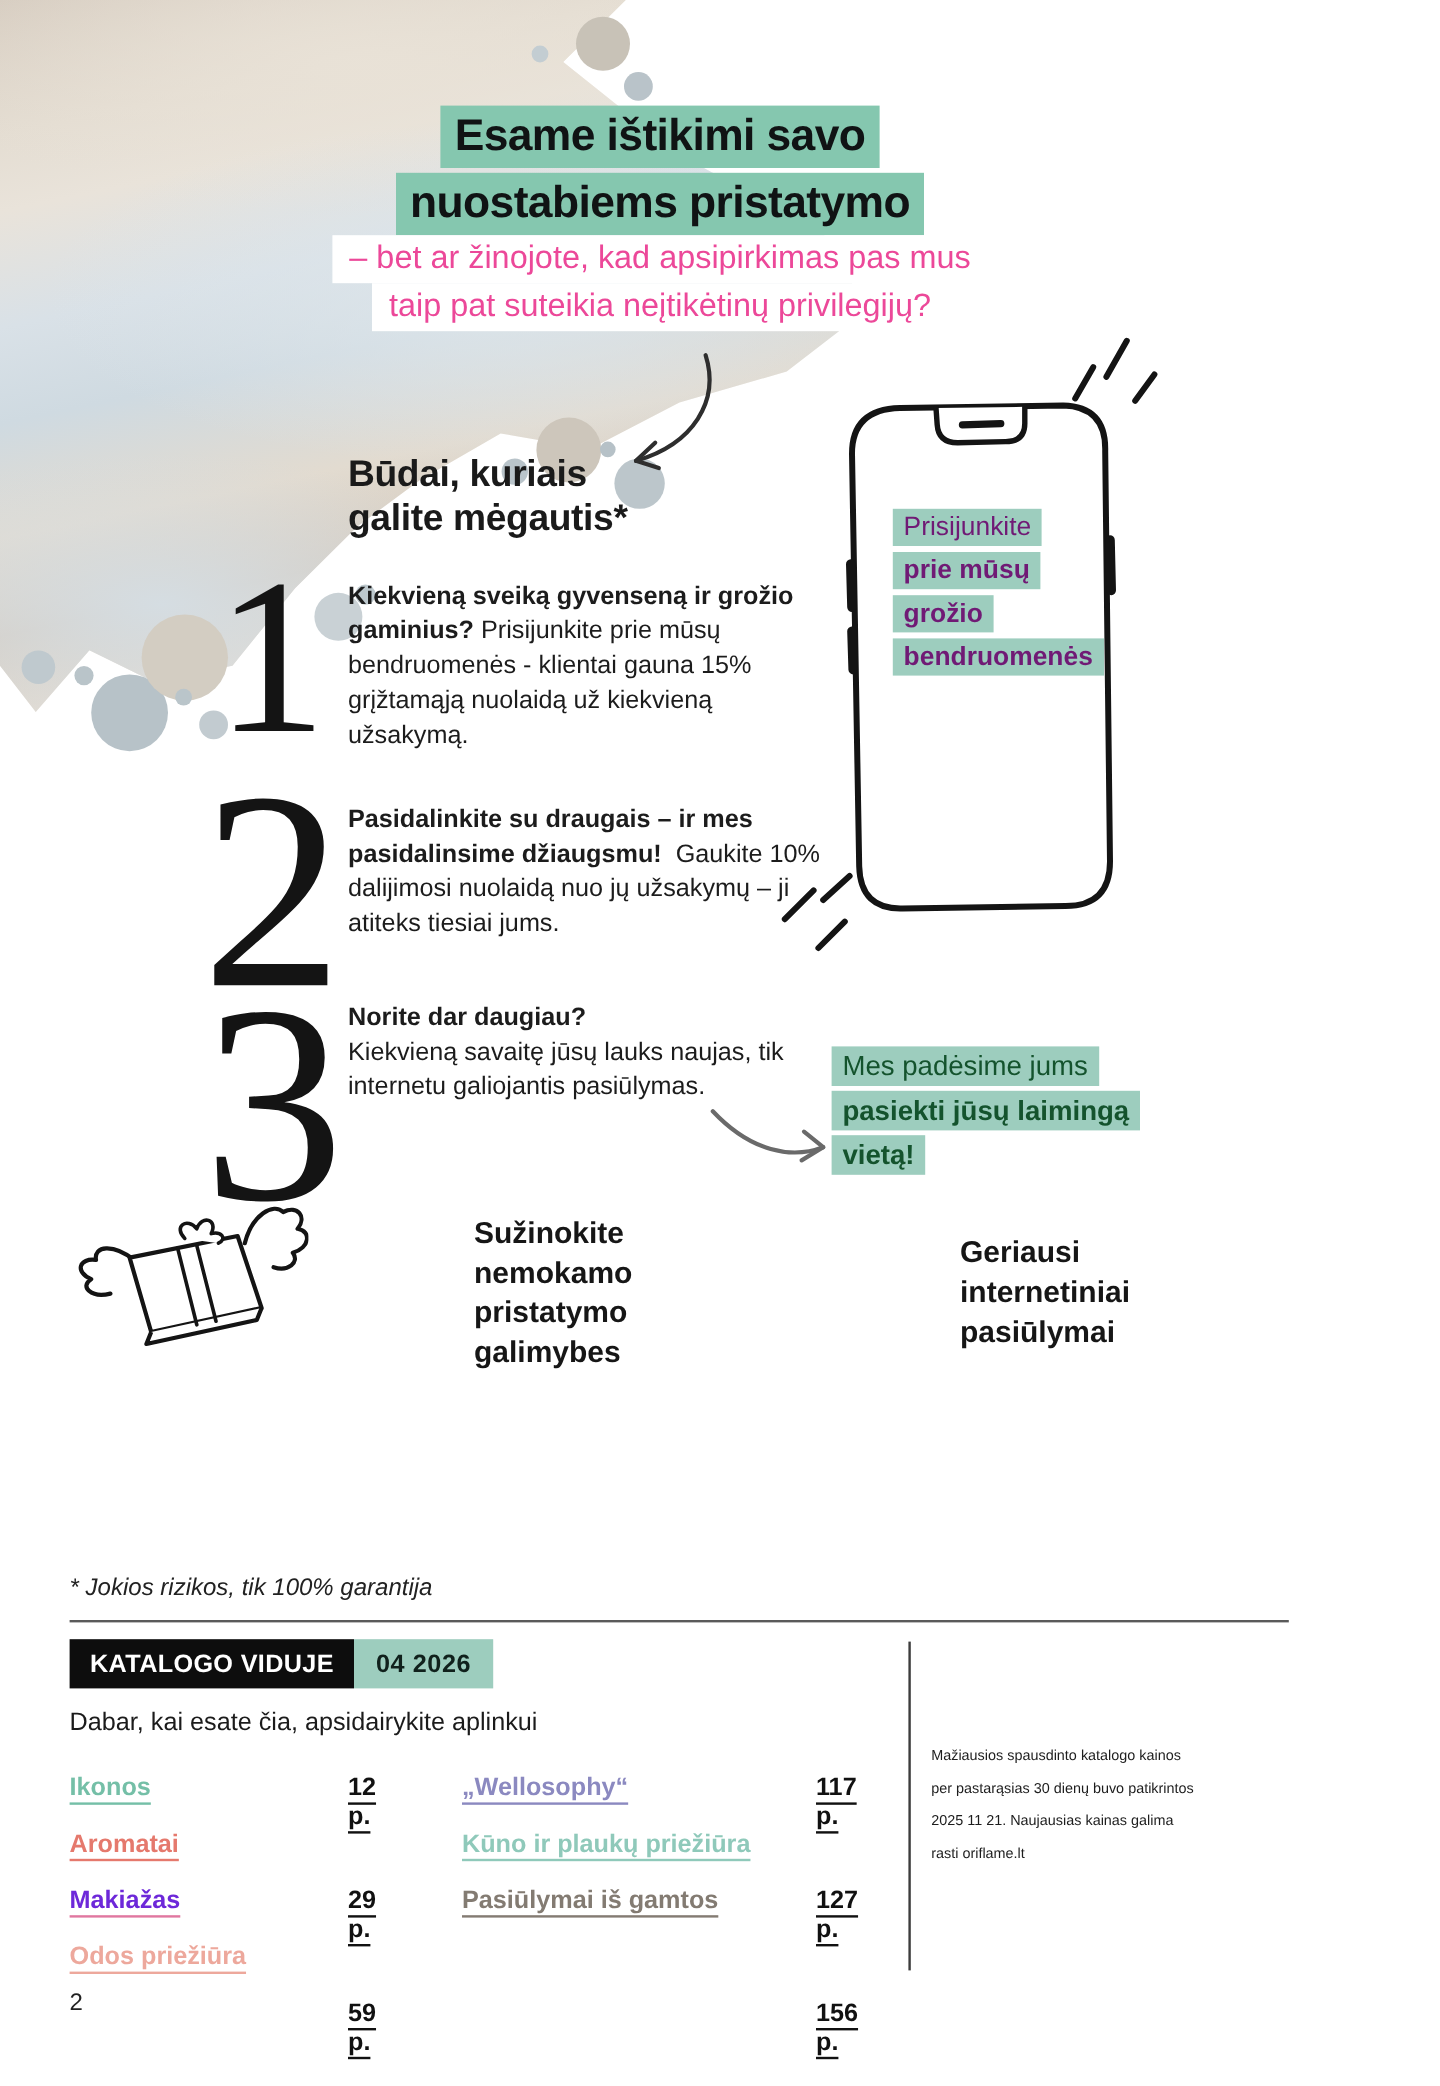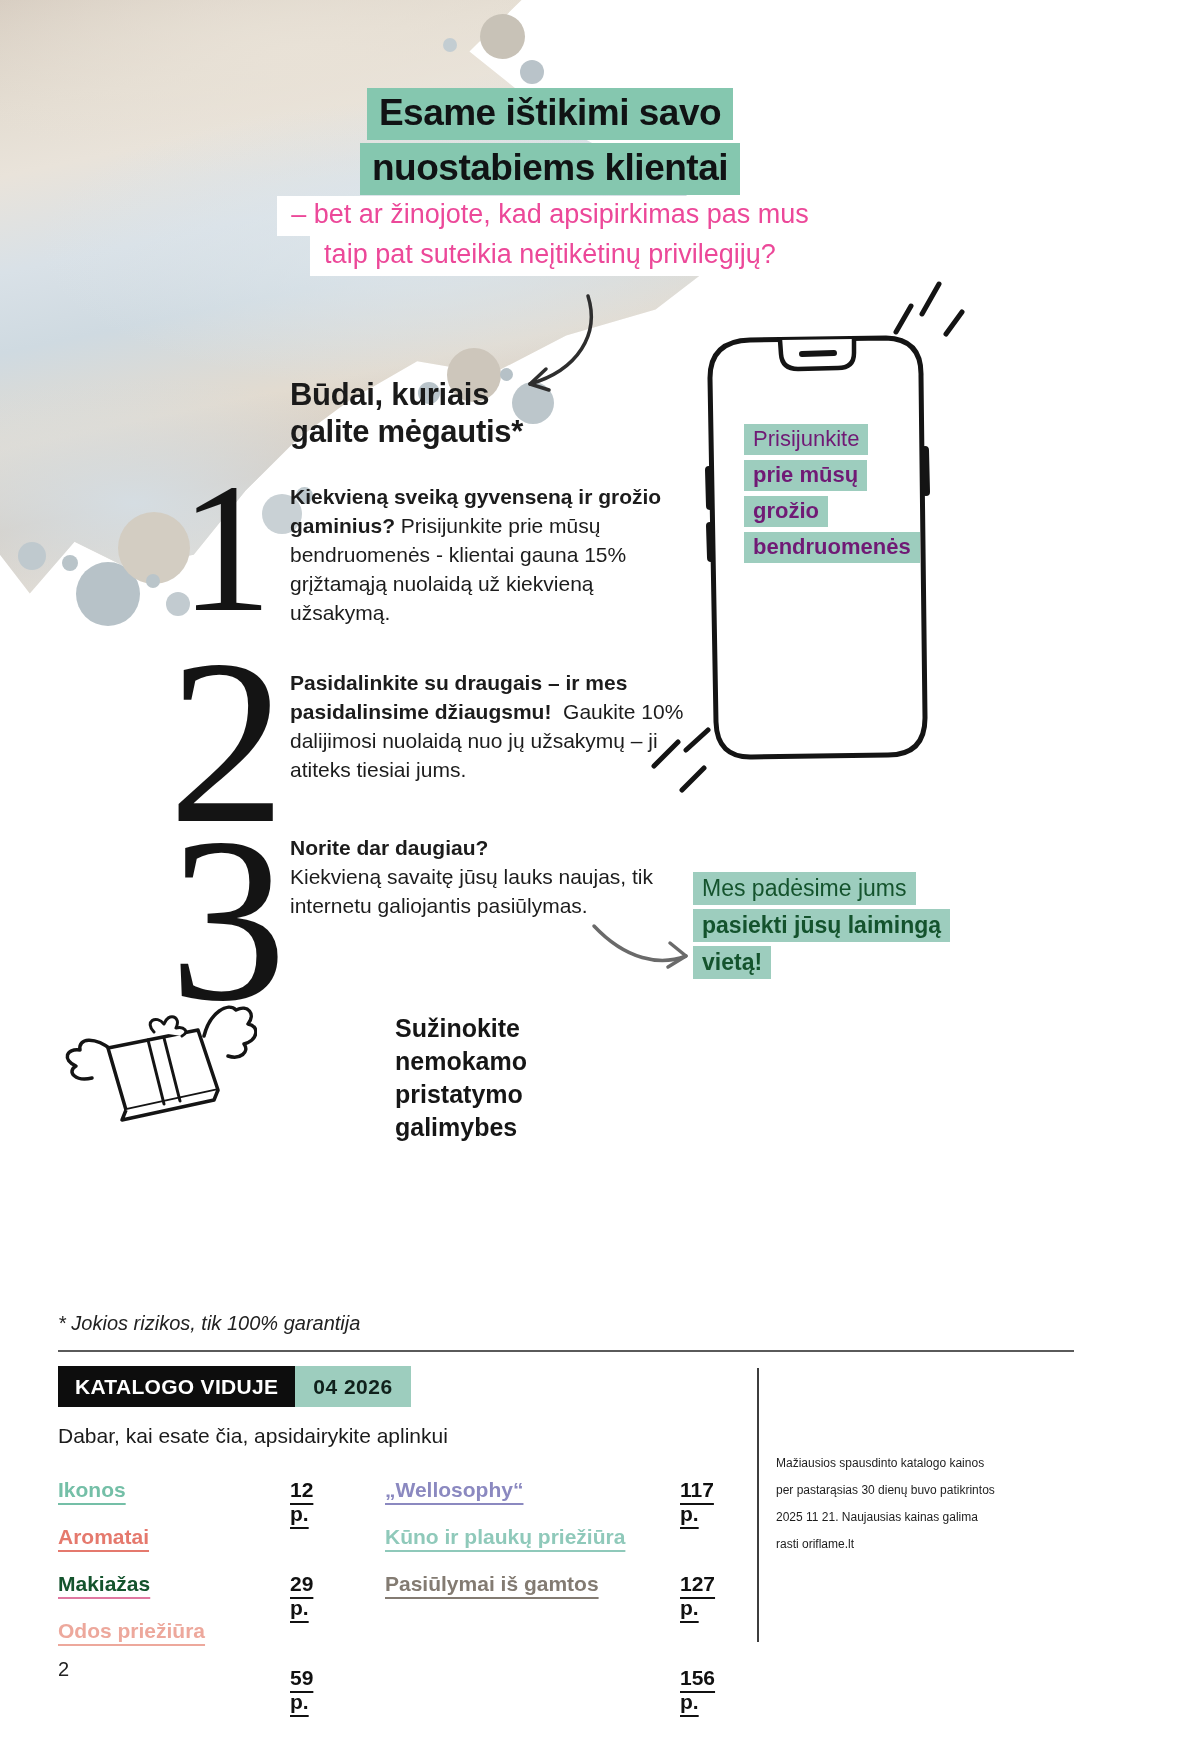--- a/index.html
+++ b/index.html
@@ -94,21 +94,21 @@
   <div class="bubble" style="left:296px;top:487px;width:17px;height:17px;background:#bdc8cd;"></div>
   <div class="bubble" style="left:76px;top:562px;width:64px;height:64px;background:#b7c2c8;"></div>
   <div class="bubble" style="left:118px;top:512px;width:72px;height:72px;background:#d3cdc2;"></div>
   <div class="bubble" style="left:146px;top:574px;width:14px;height:14px;background:#bac5ca;"></div>
   <div class="bubble" style="left:166px;top:592px;width:24px;height:24px;background:#c2cbd0;"></div>
   <div class="bubble" style="left:18px;top:542px;width:28px;height:28px;background:#bfc9ce;"></div>
   <div class="bubble" style="left:62px;top:555px;width:16px;height:16px;background:#b9c4c9;"></div>
 
   <div class="headline">
     <span class="hl">Esame ištikimi savo</span><br>
-    <span class="hl">nuostabiems klientai</span>
+    <span class="hl">nuostabiems pristatymo</span>
   </div>
   <div class="subhead">
     <span class="chip">– bet ar žinojote, kad apsipirkimas pas mus</span><br>
     <span class="chip">taip pat suteikia neįtikėtinų privilegijų?</span>
   </div>
 
   <svg class="sparkle" style="left:502px;top:292px;" width="100" height="110" viewBox="0 0 100 110">
     <path d="M86,4 C98,42 76,78 28,92" fill="none" stroke="#2e2e2e" stroke-width="3.5" stroke-linecap="round"></path>
     <path d="M28,92 L44,77 M28,92 L47,98" fill="none" stroke="#2e2e2e" stroke-width="3.5" stroke-linecap="round"></path>
   </svg>
@@ -169,41 +169,46 @@
     <path d="M96,42 L112,106 M112,40 L128,103" fill="none" stroke="#141414" stroke-width="3" stroke-linecap="round"></path>
     <path d="M102,34 C92,24 104,16 112,26 C116,14 130,18 124,30 C132,28 138,34 130,38" fill="#fff" stroke="#141414" stroke-width="3" stroke-linecap="round" stroke-linejoin="round"></path>
   </svg>
 
   <div class="promo promo-delivery">
     <span>Sužinokite</span><br>
     <span>nemokamo</span><br>
     <span>pristatymo</span><br>
     <span>galimybes</span>
   </div>
+  <div class="promo promo-online">
+    <span>Geriausi</span><br>
+    <span>internetiniai</span><br>
+    <span>pasiūlymai</span>
+  </div>
 
   <div class="footnote">* Jokios rizikos, tik 100% garantija</div>
   <div class="rule"></div>
 
   <div class="badge-row">
     <div class="badge-black">KATALOGO VIDUJE</div>
     <div class="badge-teal">04 2026</div>
   </div>
   <div class="toc-intro">Dabar, kai esate čia, apsidairykite aplinkui</div>
 
   <div class="toc-col col1">
     <div class="toc-row" style="top:0;">
       <span class="toc-label" style="color: rgb(116, 191, 167); text-decoration-color: rgb(116, 191, 167);">Ikonos</span>
       <span class="toc-page" style="top:0;">12 p.</span>
     </div>
     <div class="toc-row" style="top:47px;">
       <span class="toc-label" style="color: rgb(229, 121, 109); text-decoration-color: rgb(229, 121, 109);">Aromatai</span>
       <span class="toc-page" style="top:47px;">29 p.</span>
     </div>
     <div class="toc-row" style="top:94px;">
-      <span class="toc-label" style="color: #14532d; text-decoration-color: rgb(224, 119, 160); margin-top: 24px;">Makiažas</span>
+      <span class="toc-label" style="color: #6d28d9; text-decoration-color: rgb(224, 119, 160); margin-top: 24px;">Makiažas</span>
       <span class="toc-page" style="top:94px;">59 p.</span>
     </div>
     <div class="toc-row" style="top:141px;">
       <span class="toc-label" style="color: rgb(237, 168, 156); text-decoration-color: rgb(237, 168, 156);">Odos priežiūra</span>
       
     </div>
   </div>
 
   <div class="toc-col col2">
     <div class="toc-row" style="top:0;">

